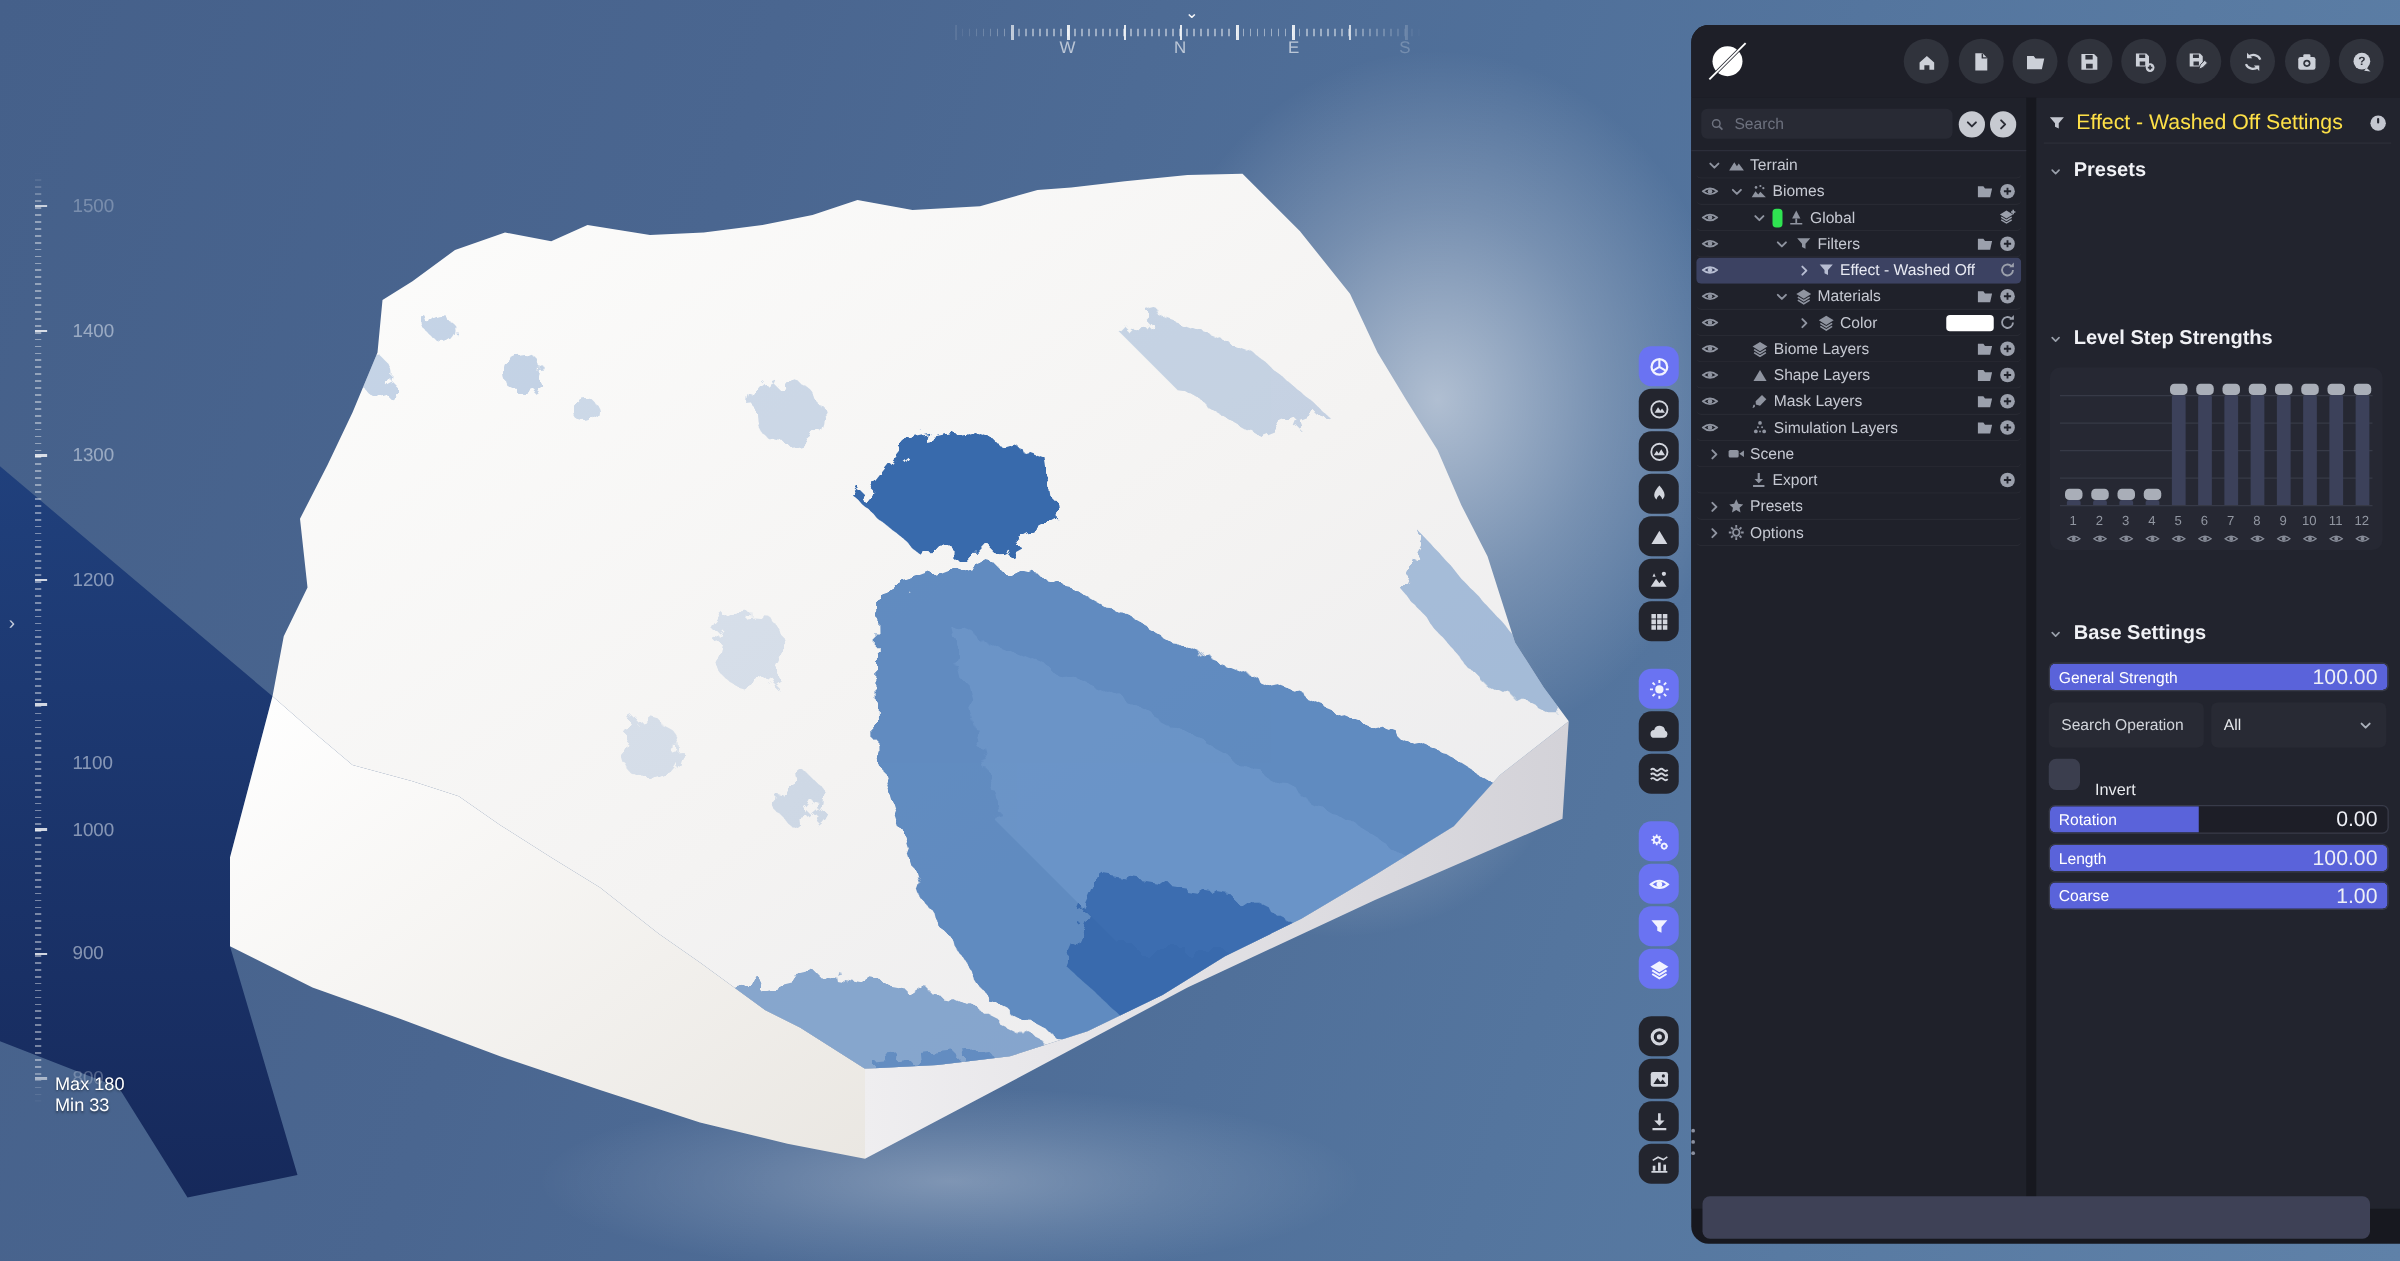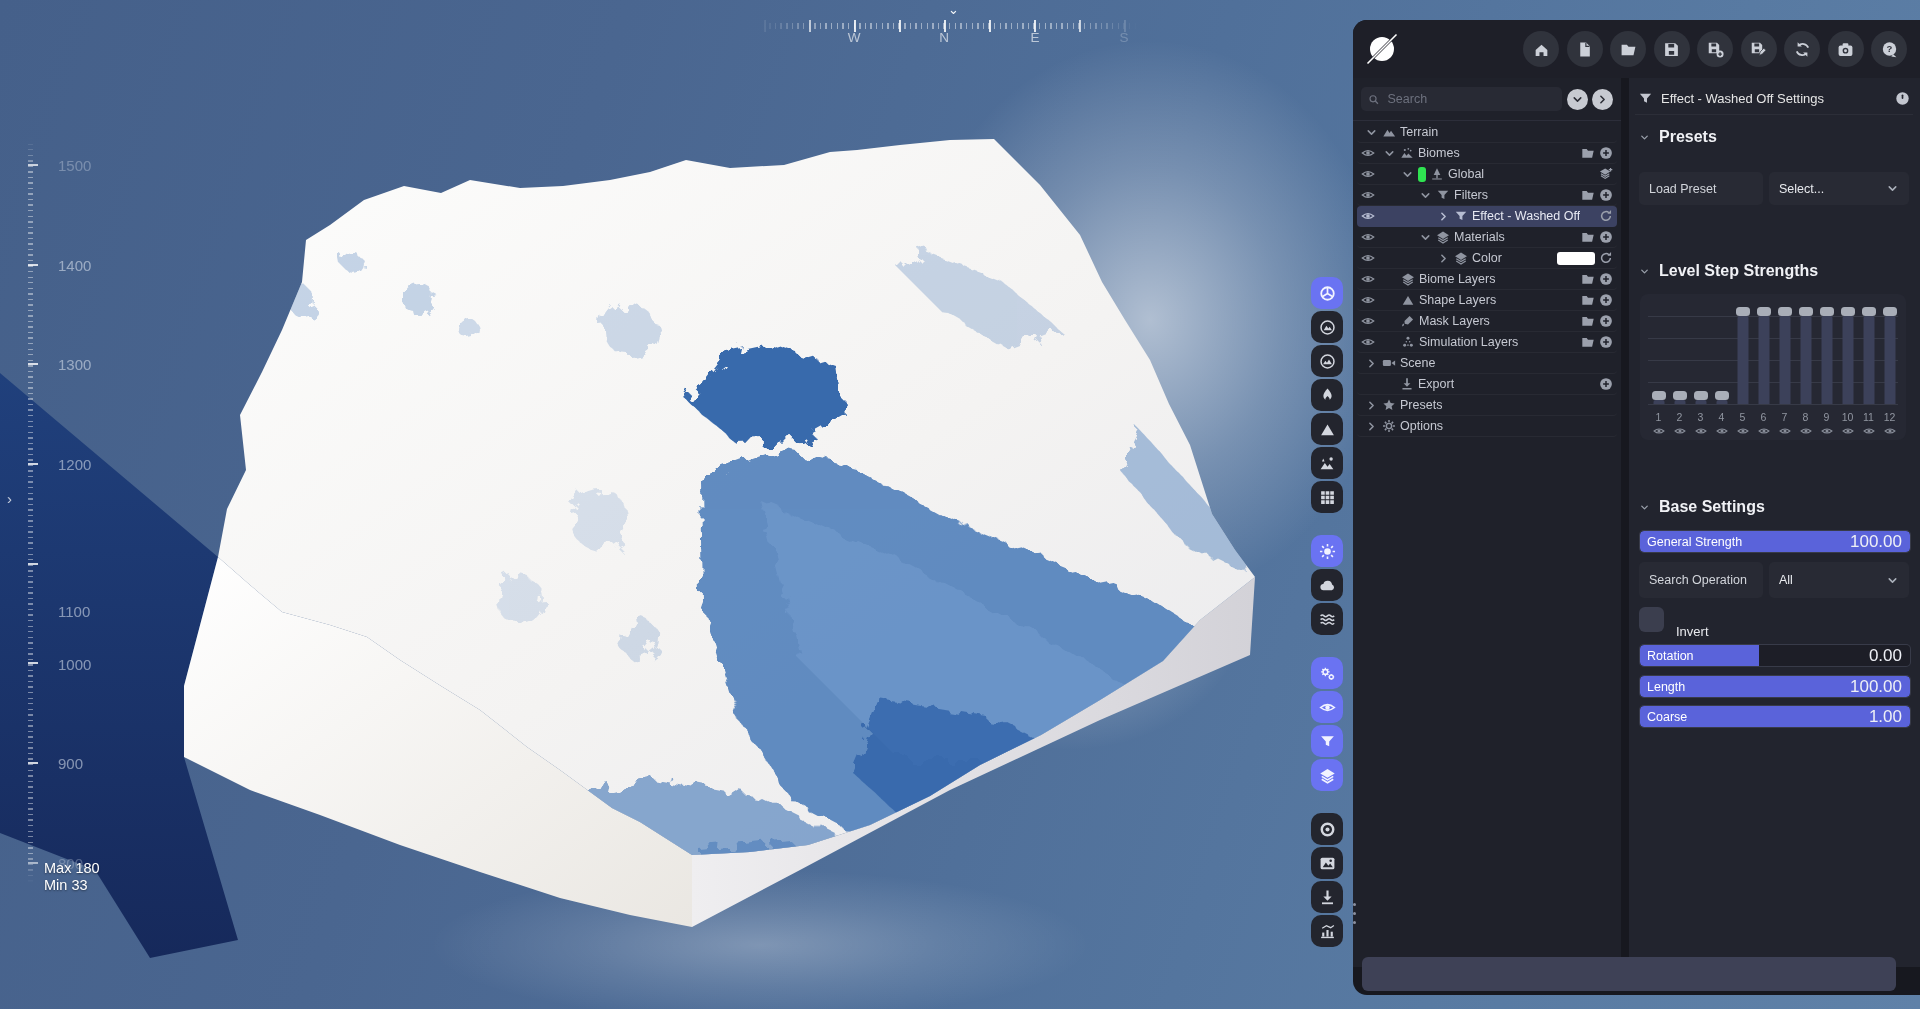--- a/index.html
+++ b/index.html
@@ -73,21 +73,21 @@
   .trow.selected .ic{color:#b7bdd2;}
   .trow .lbl{overflow:hidden;text-overflow:ellipsis;}
   .trow .sp{flex:0 0 auto;display:block;}
   .trow .trail{margin-left:auto;display:flex;align-items:center;gap:4px;}
   .trow .trail .ic{color:#9ba0ac;}
   .marker{width:8px;height:15px;border-radius:3px;background:#2fe351;flex:0 0 auto;}
   .swatch{width:38px;height:13px;border-radius:3px;background:#fff;flex:0 0 auto;}
   
   #settings-panel{position:absolute;left:276px;top:58px;width:291px;height:889px;background:#22242e;}
   #settings-title-row{position:absolute;left:9px;top:8px;width:272px;height:24px;display:flex;
-    align-items:center;gap:8px;color:#e5e5e5;font-size:13px;text-align:center;}
+    align-items:center;gap:8px;color:#fde047;font-size:17px;text-align:center;}
   #settings-title-row .ic{width:15px;height:15px;color:#c3c6cf;}
   #settings-power{margin-left:auto;width:21px;height:21px;color:#b9bcc4;cursor:pointer;}
   #settings-divider{position:absolute;left:6px;top:36px;width:278px;height:1px;background:#2c2e38;}
   .sec-head{position:absolute;left:10px;display:flex;align-items:center;gap:9px;color:#f0f1f5;
     font-size:16px;font-weight:bold;cursor:pointer;}
   .sec-head .ic{width:11px;height:11px;color:#9aa0ab;}
   .pill-label{background:#282a34;border-radius:5px;color:#d2d5db;font-size:12.5px;display:flex;
     align-items:center;padding:0 10px;}
   .dropdown{background:#282a34;border-radius:5px;color:#e8eaee;font-size:12.5px;display:flex;
     align-items:center;padding:0 10px;cursor:pointer;}
@@ -861,29 +861,20 @@
         </svg>
     </div>
     <div id="settings-divider"></div>
 
     <div class="sec-head" style="top:50px">
       <svg class="ic">
           <use href="#i-chev-down"></use>
         </svg>
       <span>Presets</span>
     </div>
-    <div id="load-preset-row">
-      <div class="pill-label">Load Preset</div>
-      <div class="dropdown">
-        <span>Select...</span>
-        <svg class="ic">
-            <use href="#i-chev-down"></use>
-          </svg>
-      </div>
-    </div>
 
     <div class="sec-head" style="top:184px">
       <svg class="ic">
           <use href="#i-chev-down"></use>
         </svg>
       <span>Level Step Strengths</span>
     </div>
     <div id="level-chart">
       <div id="ls-grid">
           <div class="gridline" style="top: 22px;"></div>

